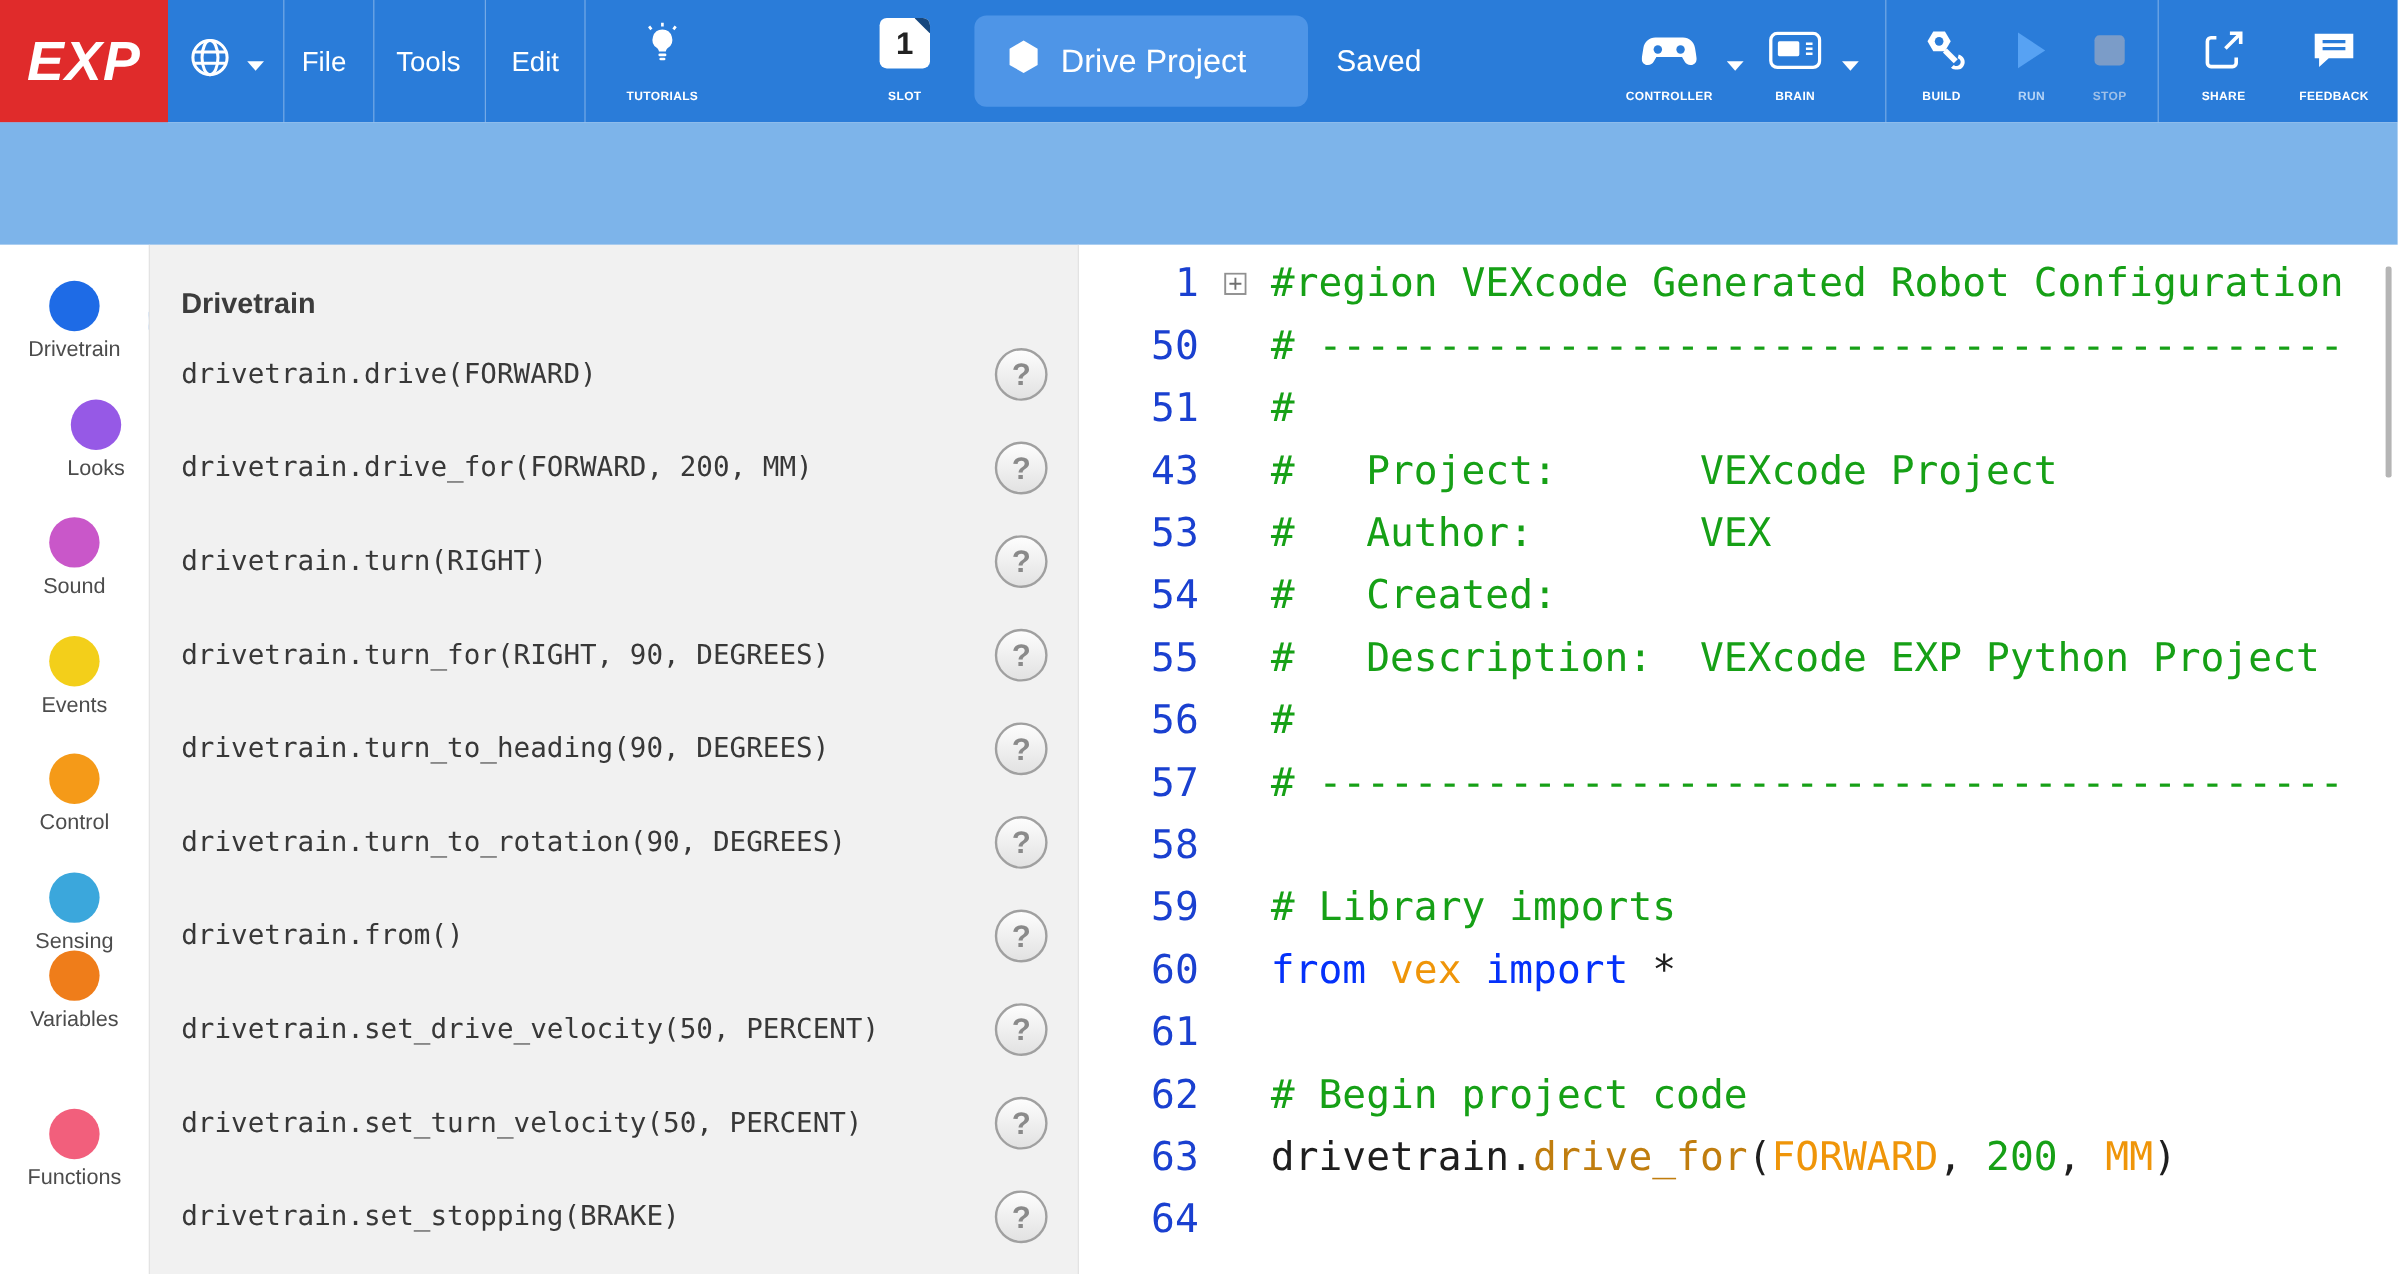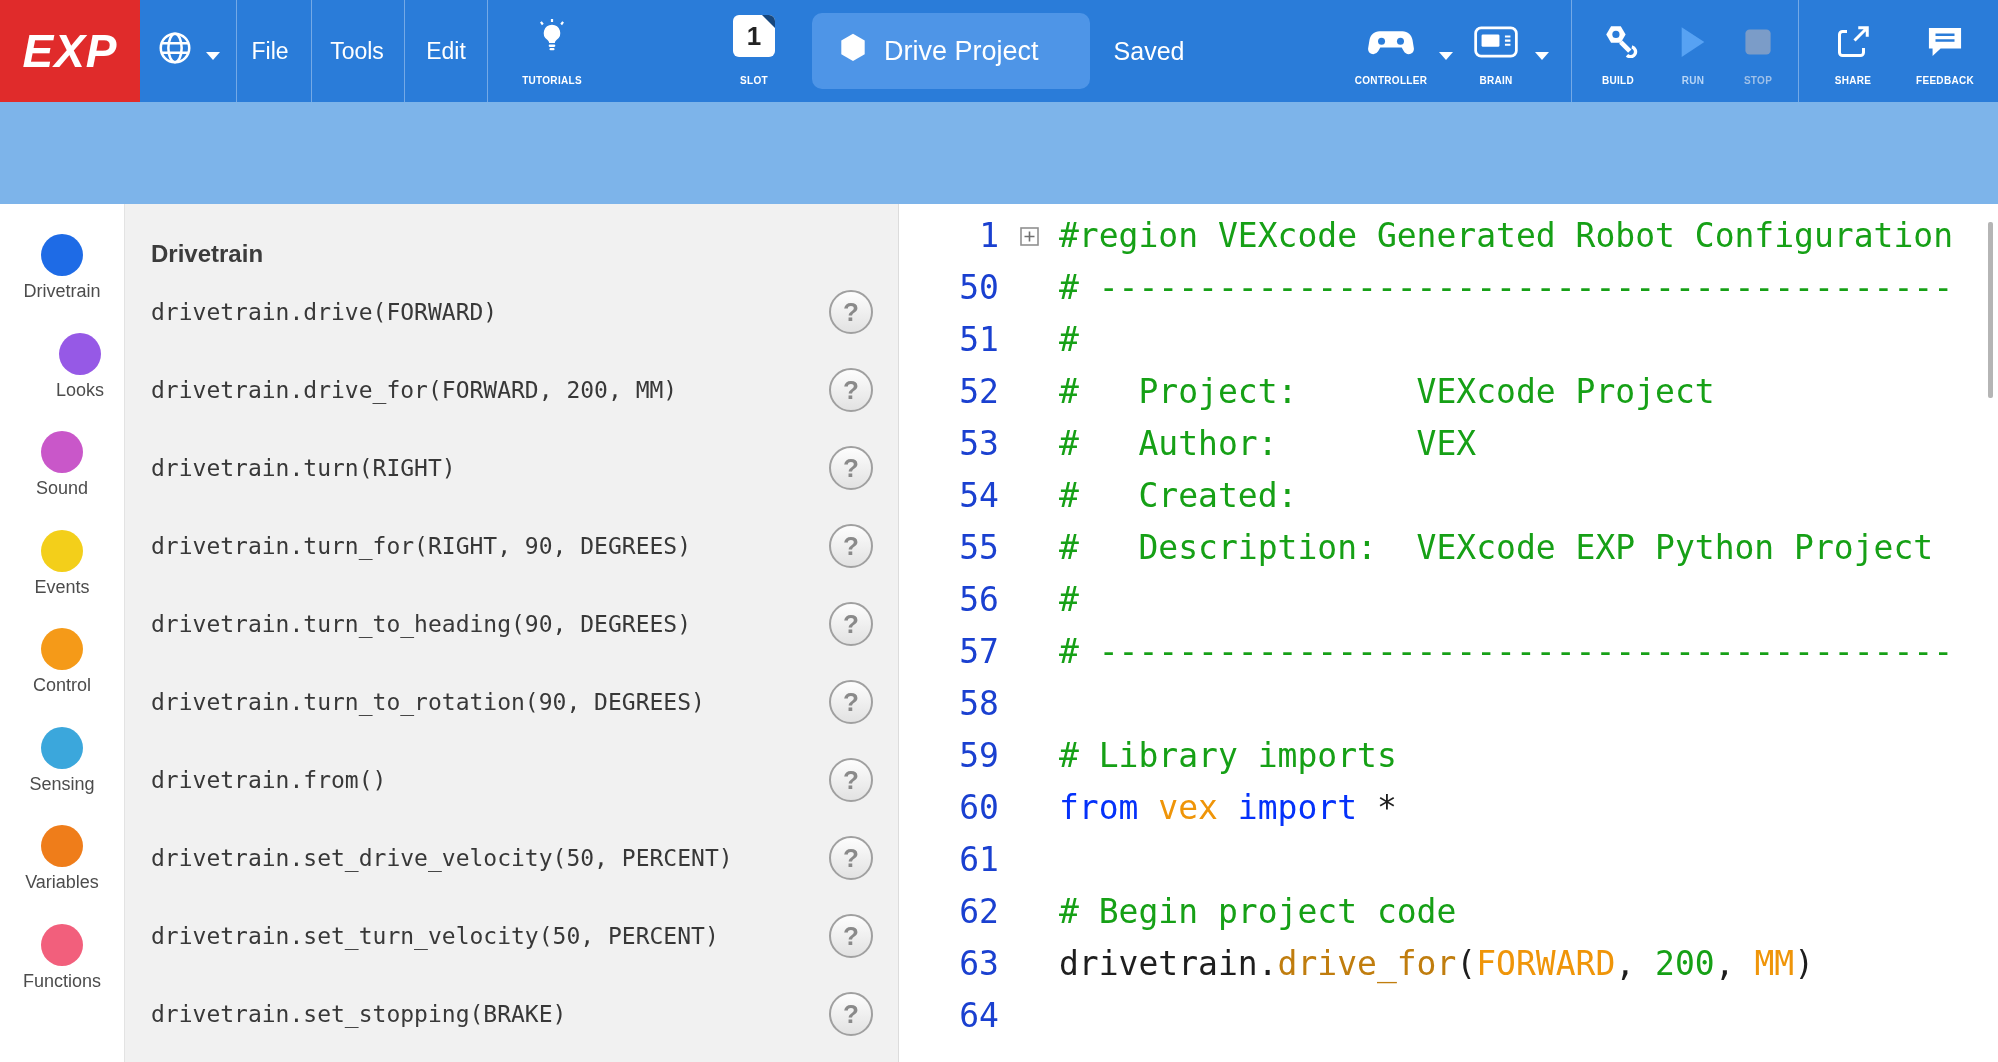--- a/index.html
+++ b/index.html
@@ -253,21 +253,21 @@
     <span class="cat-label">Events</span>
   </div>
   <div class="cat" style="top:424px;">
     <span class="cat-dot" style="background: rgb(245, 154, 24);"></span>
     <span class="cat-label">Control</span>
   </div>
   <div class="cat" style="top:523px;">
     <span class="cat-dot" style="background: rgb(59, 167, 220);"></span>
     <span class="cat-label">Sensing</span>
   </div>
-  <div class="cat" style="top:621px;">
+  <div class="cat" style="top:588px;">
     <span class="cat-dot" style="background: rgb(239, 125, 26);"></span>
     <span class="cat-label">Variables</span>
   </div>
   <div class="cat" style="top:720px;">
     <span class="cat-dot" style="background: rgb(242, 95, 124);"></span>
     <span class="cat-label">Functions</span>
   </div>
 </div>
 
 <div class="cmdpanel">
@@ -330,21 +330,21 @@
     <span class="gut-num">50</span>
       <span class="gut-fold"></span>
     <span class="code"><span class="c-com"># -------------------------------------------</span></span>
   </div>
   <div class="eline">
     <span class="gut-num">51</span>
       <span class="gut-fold"></span>
     <span class="code"><span class="c-com">#</span></span>
   </div>
   <div class="eline">
-    <span class="gut-num">52</span>
+    <span class="gut-num">43</span>
       <span class="gut-fold"></span>
     <span class="code"><span class="c-com">#   Project:      VEXcode Project</span></span>
   </div>
   <div class="eline">
     <span class="gut-num">53</span>
       <span class="gut-fold"></span>
     <span class="code"><span class="c-com">#   Author:       VEX</span></span>
   </div>
   <div class="eline">
     <span class="gut-num">54</span>

